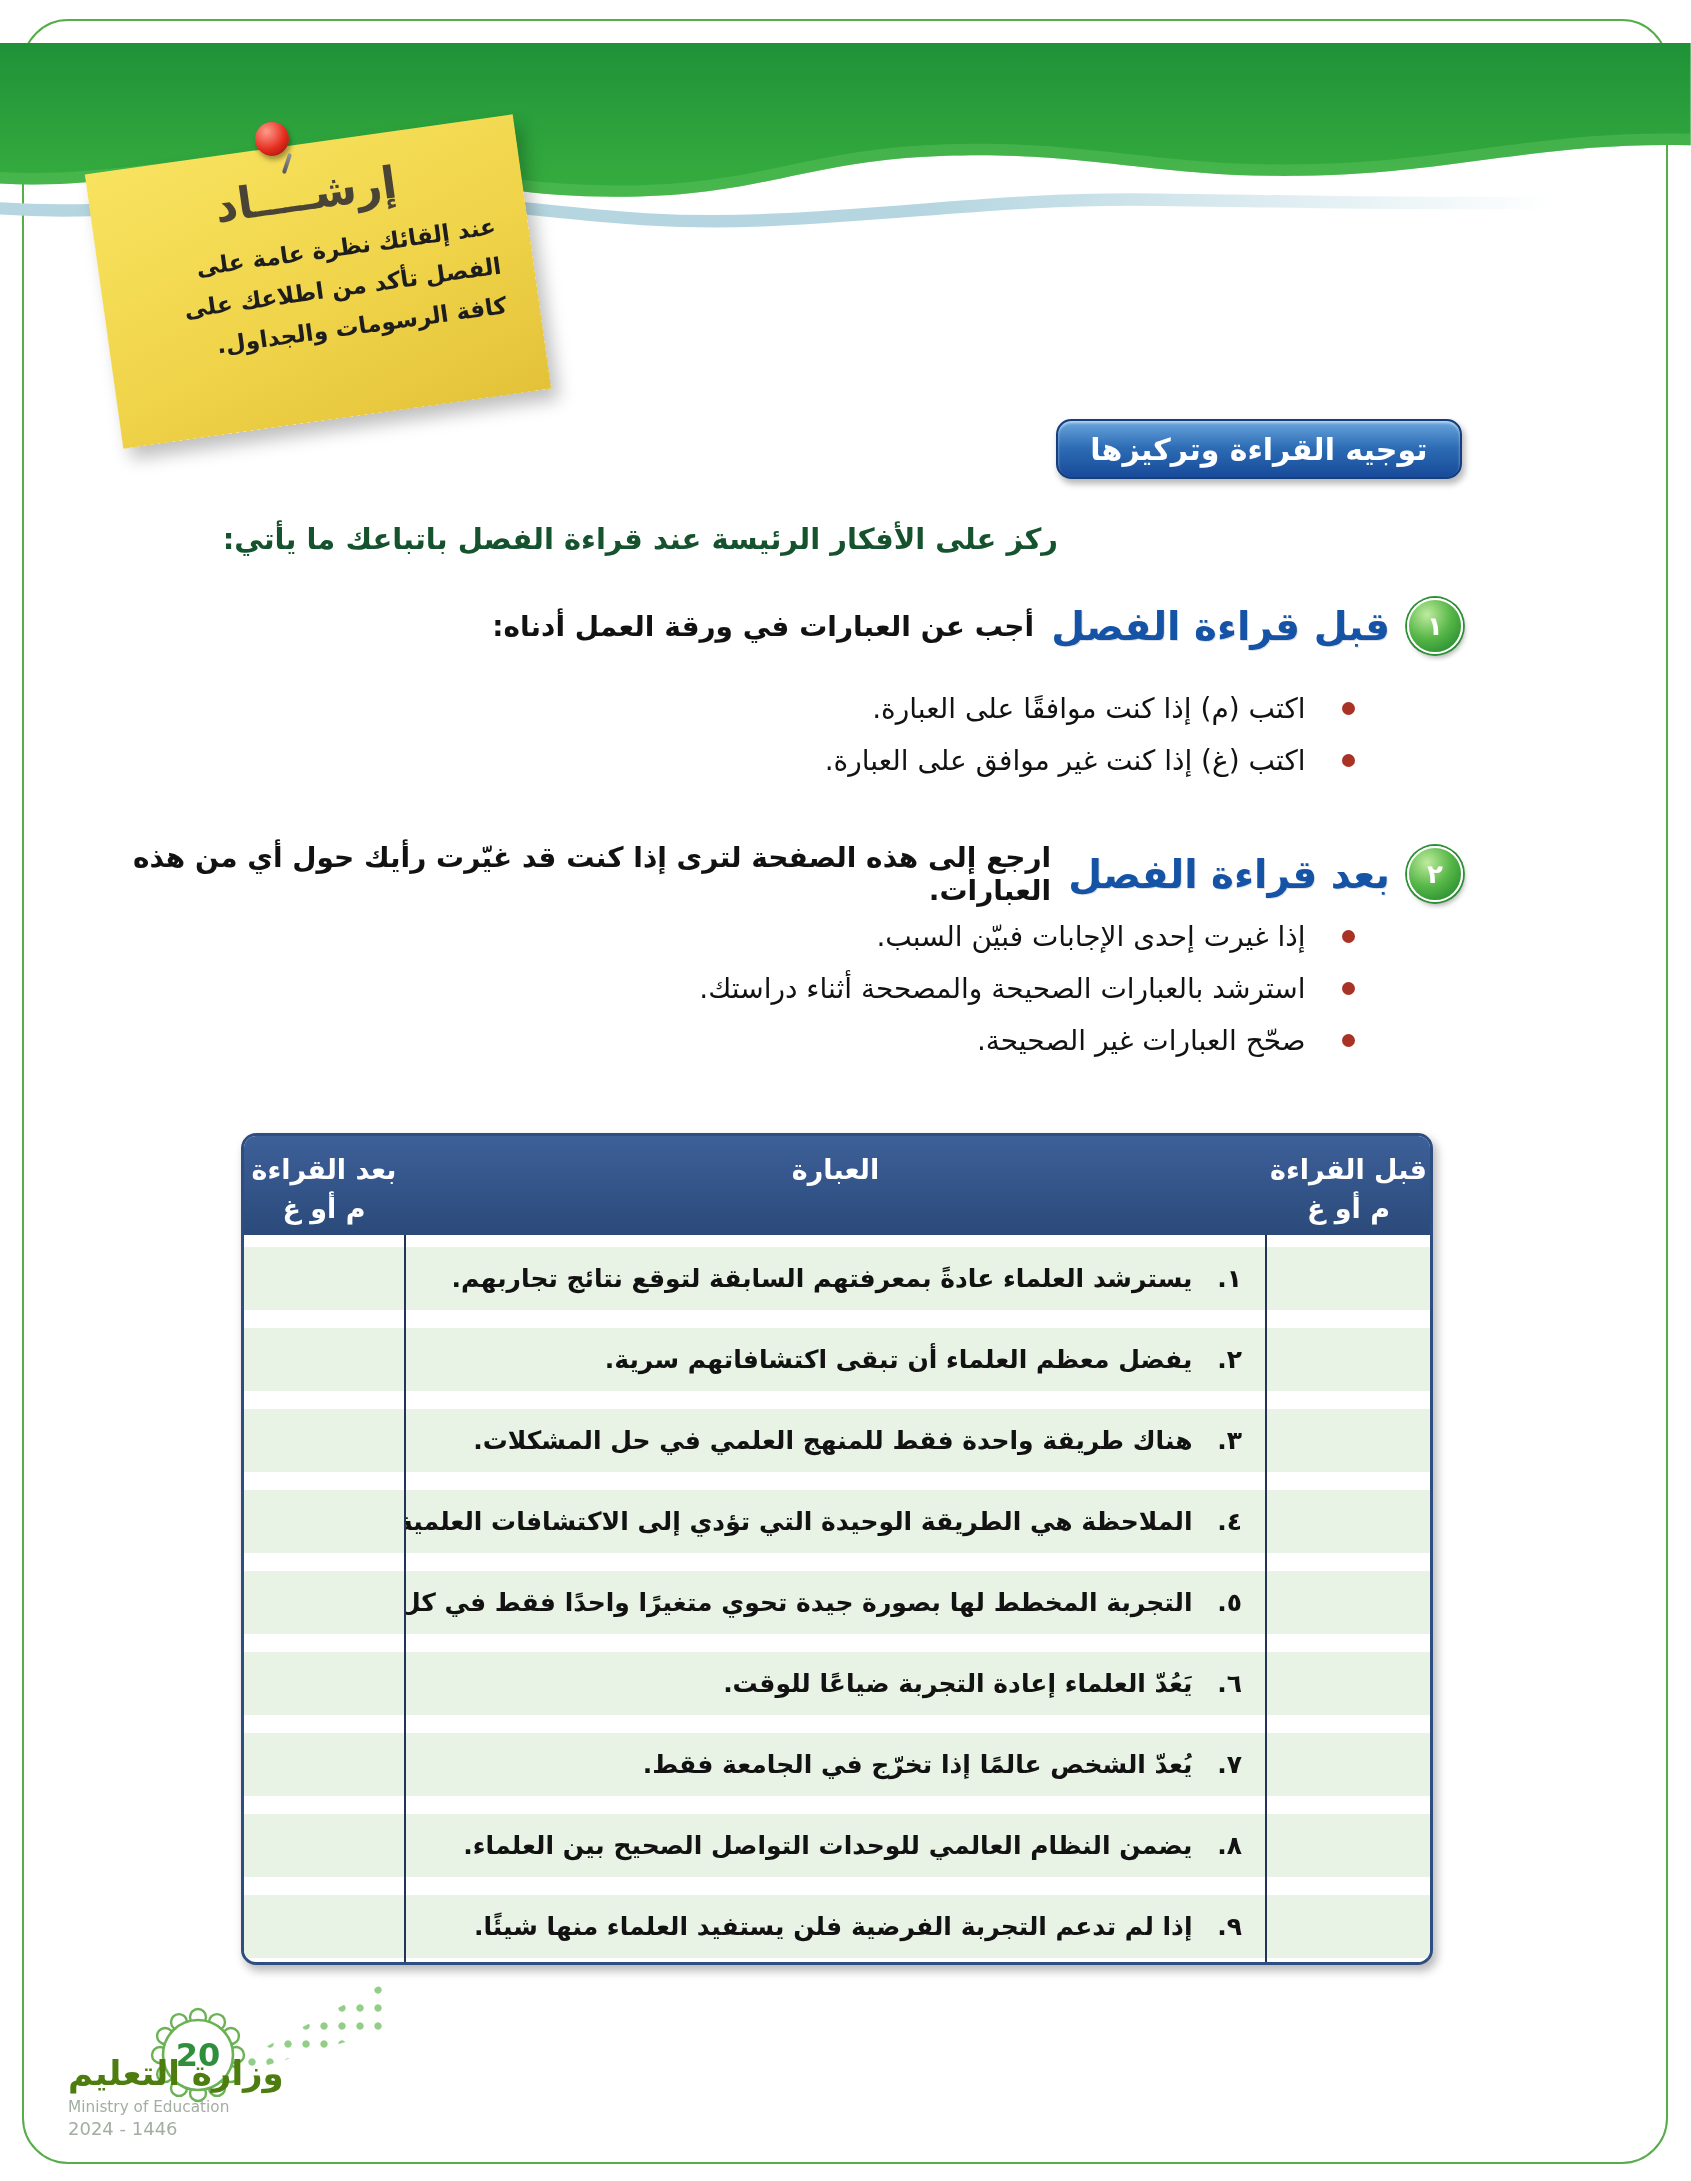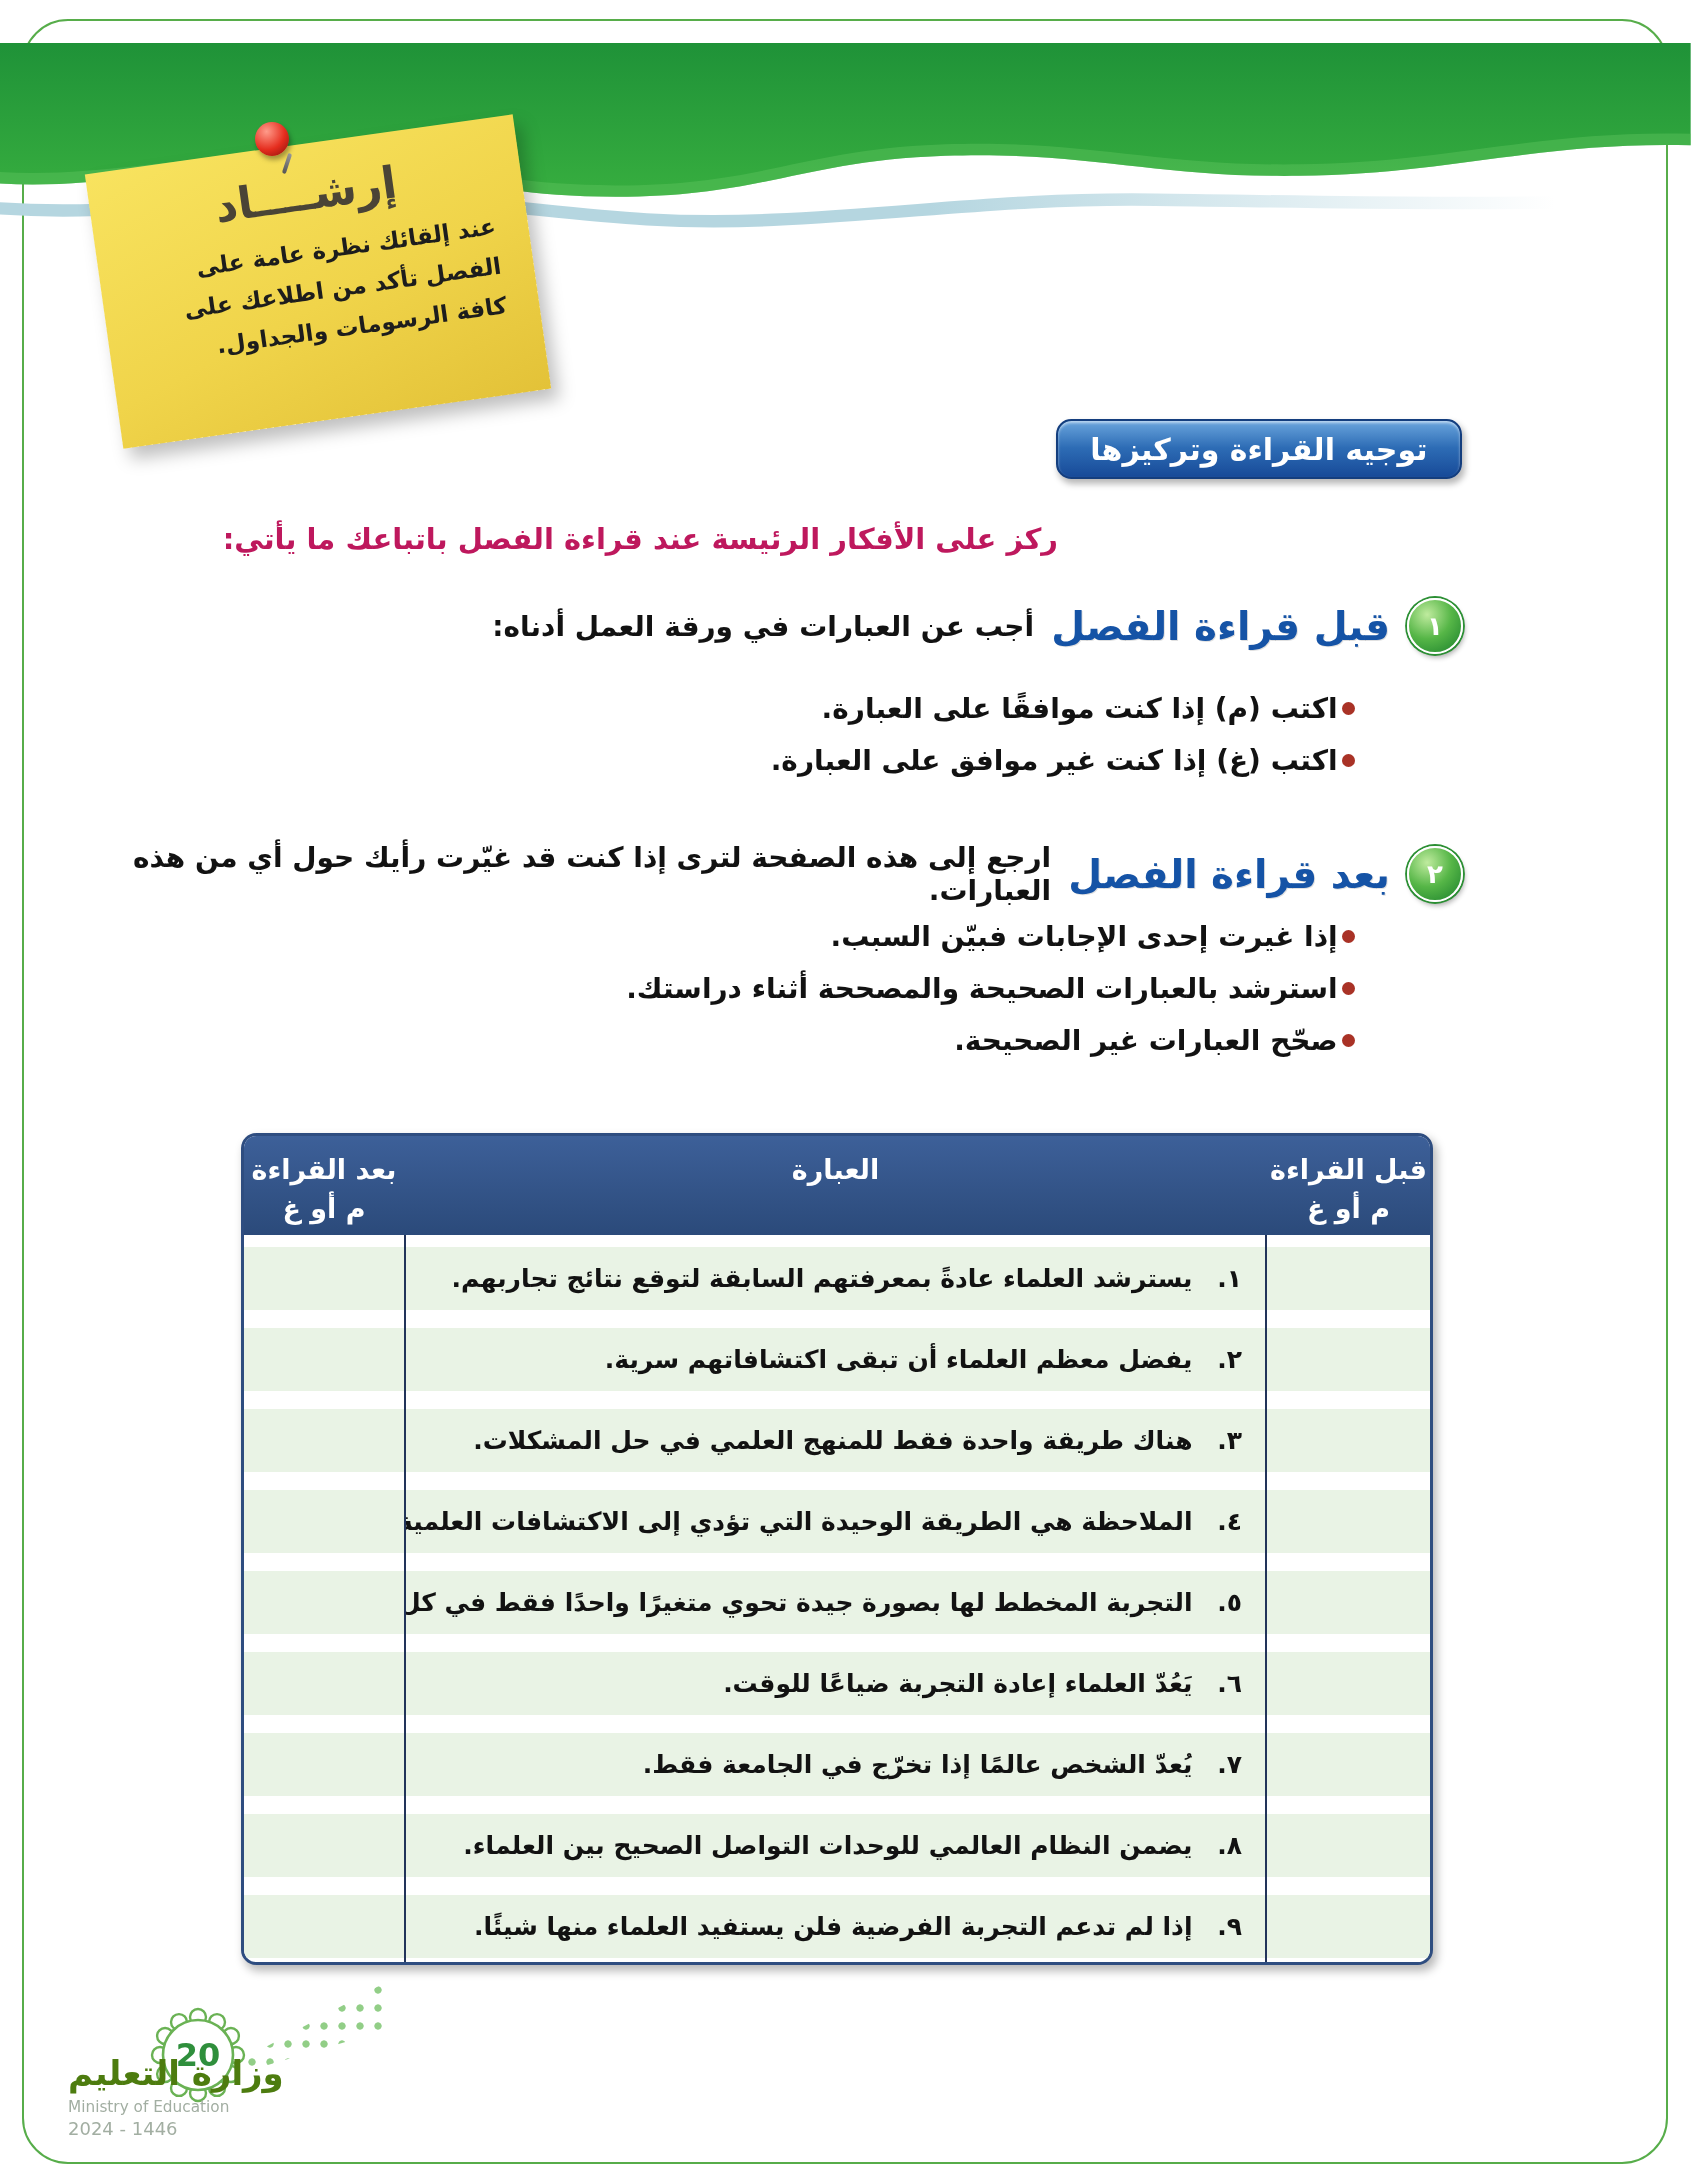--- a/index.html
+++ b/index.html
@@ -42,41 +42,41 @@
     position:absolute; top:419px; right:229px; z-index:4;
     padding:10.5px 32.5px;
     background:linear-gradient(180deg,#6aa5dd 0%, #2d6cb5 48%, #174a98 100%);
     border:2.9px solid #143e7e; border-radius:15.3px;
     box-shadow:inset 0 1.9px 2.9px rgba(255,255,255,.55), 2.9px 4.8px 6.7px rgba(0,0,0,.28);
     color:#ffffff; font-weight:bold; font-size:30px; text-align:center; white-space:nowrap;
   }
   
   .intro{
     position:absolute; top:522px; right:633px; z-index:4;
-    font-size:29px; font-weight:bold; color:#be185d; white-space:nowrap; margin:0;
+    font-size:29px; font-weight:bold; color:#14532d; white-space:nowrap; margin:0;
   }
   
   .section{position:absolute; right:228px; left:124px; z-index:4; display:flex; align-items:center; gap:17px;}
   .sec1{top:598px;}
   .sec2{top:841px;}
   .numball{
     flex:0 0 auto; width:52px; height:52px; border-radius:50%;
     background:radial-gradient(circle at 35% 28%, #bfeb9e, #56b647 48%, #2b8f33 85%);
     border:2.9px solid #ffffff;
     box-shadow:0 0 0 1.9px #2b8f33, 1.9px 3.8px 5.7px rgba(0,0,0,.3);
     color:#ffffff; font-weight:bold; font-size:26px;
     display:flex; align-items:center; justify-content:center;
   }
   .sec-title{color:#1553a6; font-weight:bold; font-size:39px; white-space:nowrap; text-shadow:1px 1px 0 rgba(0,0,0,.12);}
   .sec-text{font-size:28px; font-weight:bold; color:#121212;}
   
   .bullets{position:absolute; right:336px; left:124px; z-index:4; list-style:none; margin:0; padding:0;}
   .bullets1{top:692px;}
   .bullets2{top:920px;}
-  .bullets li{position:relative; display:flex; align-items:center; gap:4px; margin-bottom:19px; font-size:28px; font-weight:bold; color:#121212;}
+  .bullets li{position:relative; display:flex; align-items:center; gap:36px; margin-bottom:19px; font-size:28px; font-weight:normal; color:#121212;}
   .dot{flex:0 0 auto; width:13.4px; height:13.4px; border-radius:50%; background:#a93226;}
   
   .stable{
     position:absolute; top:1133px; right:258px; left:242px; height:832px; z-index:4;
     box-sizing:border-box;
     border:3.8px solid #2e4d80; border-radius:15.3px; overflow:hidden;
     background:#ffffff;
     box-shadow:3.8px 5.7px 9.6px rgba(0,0,0,.28);
   }
   .thead{

